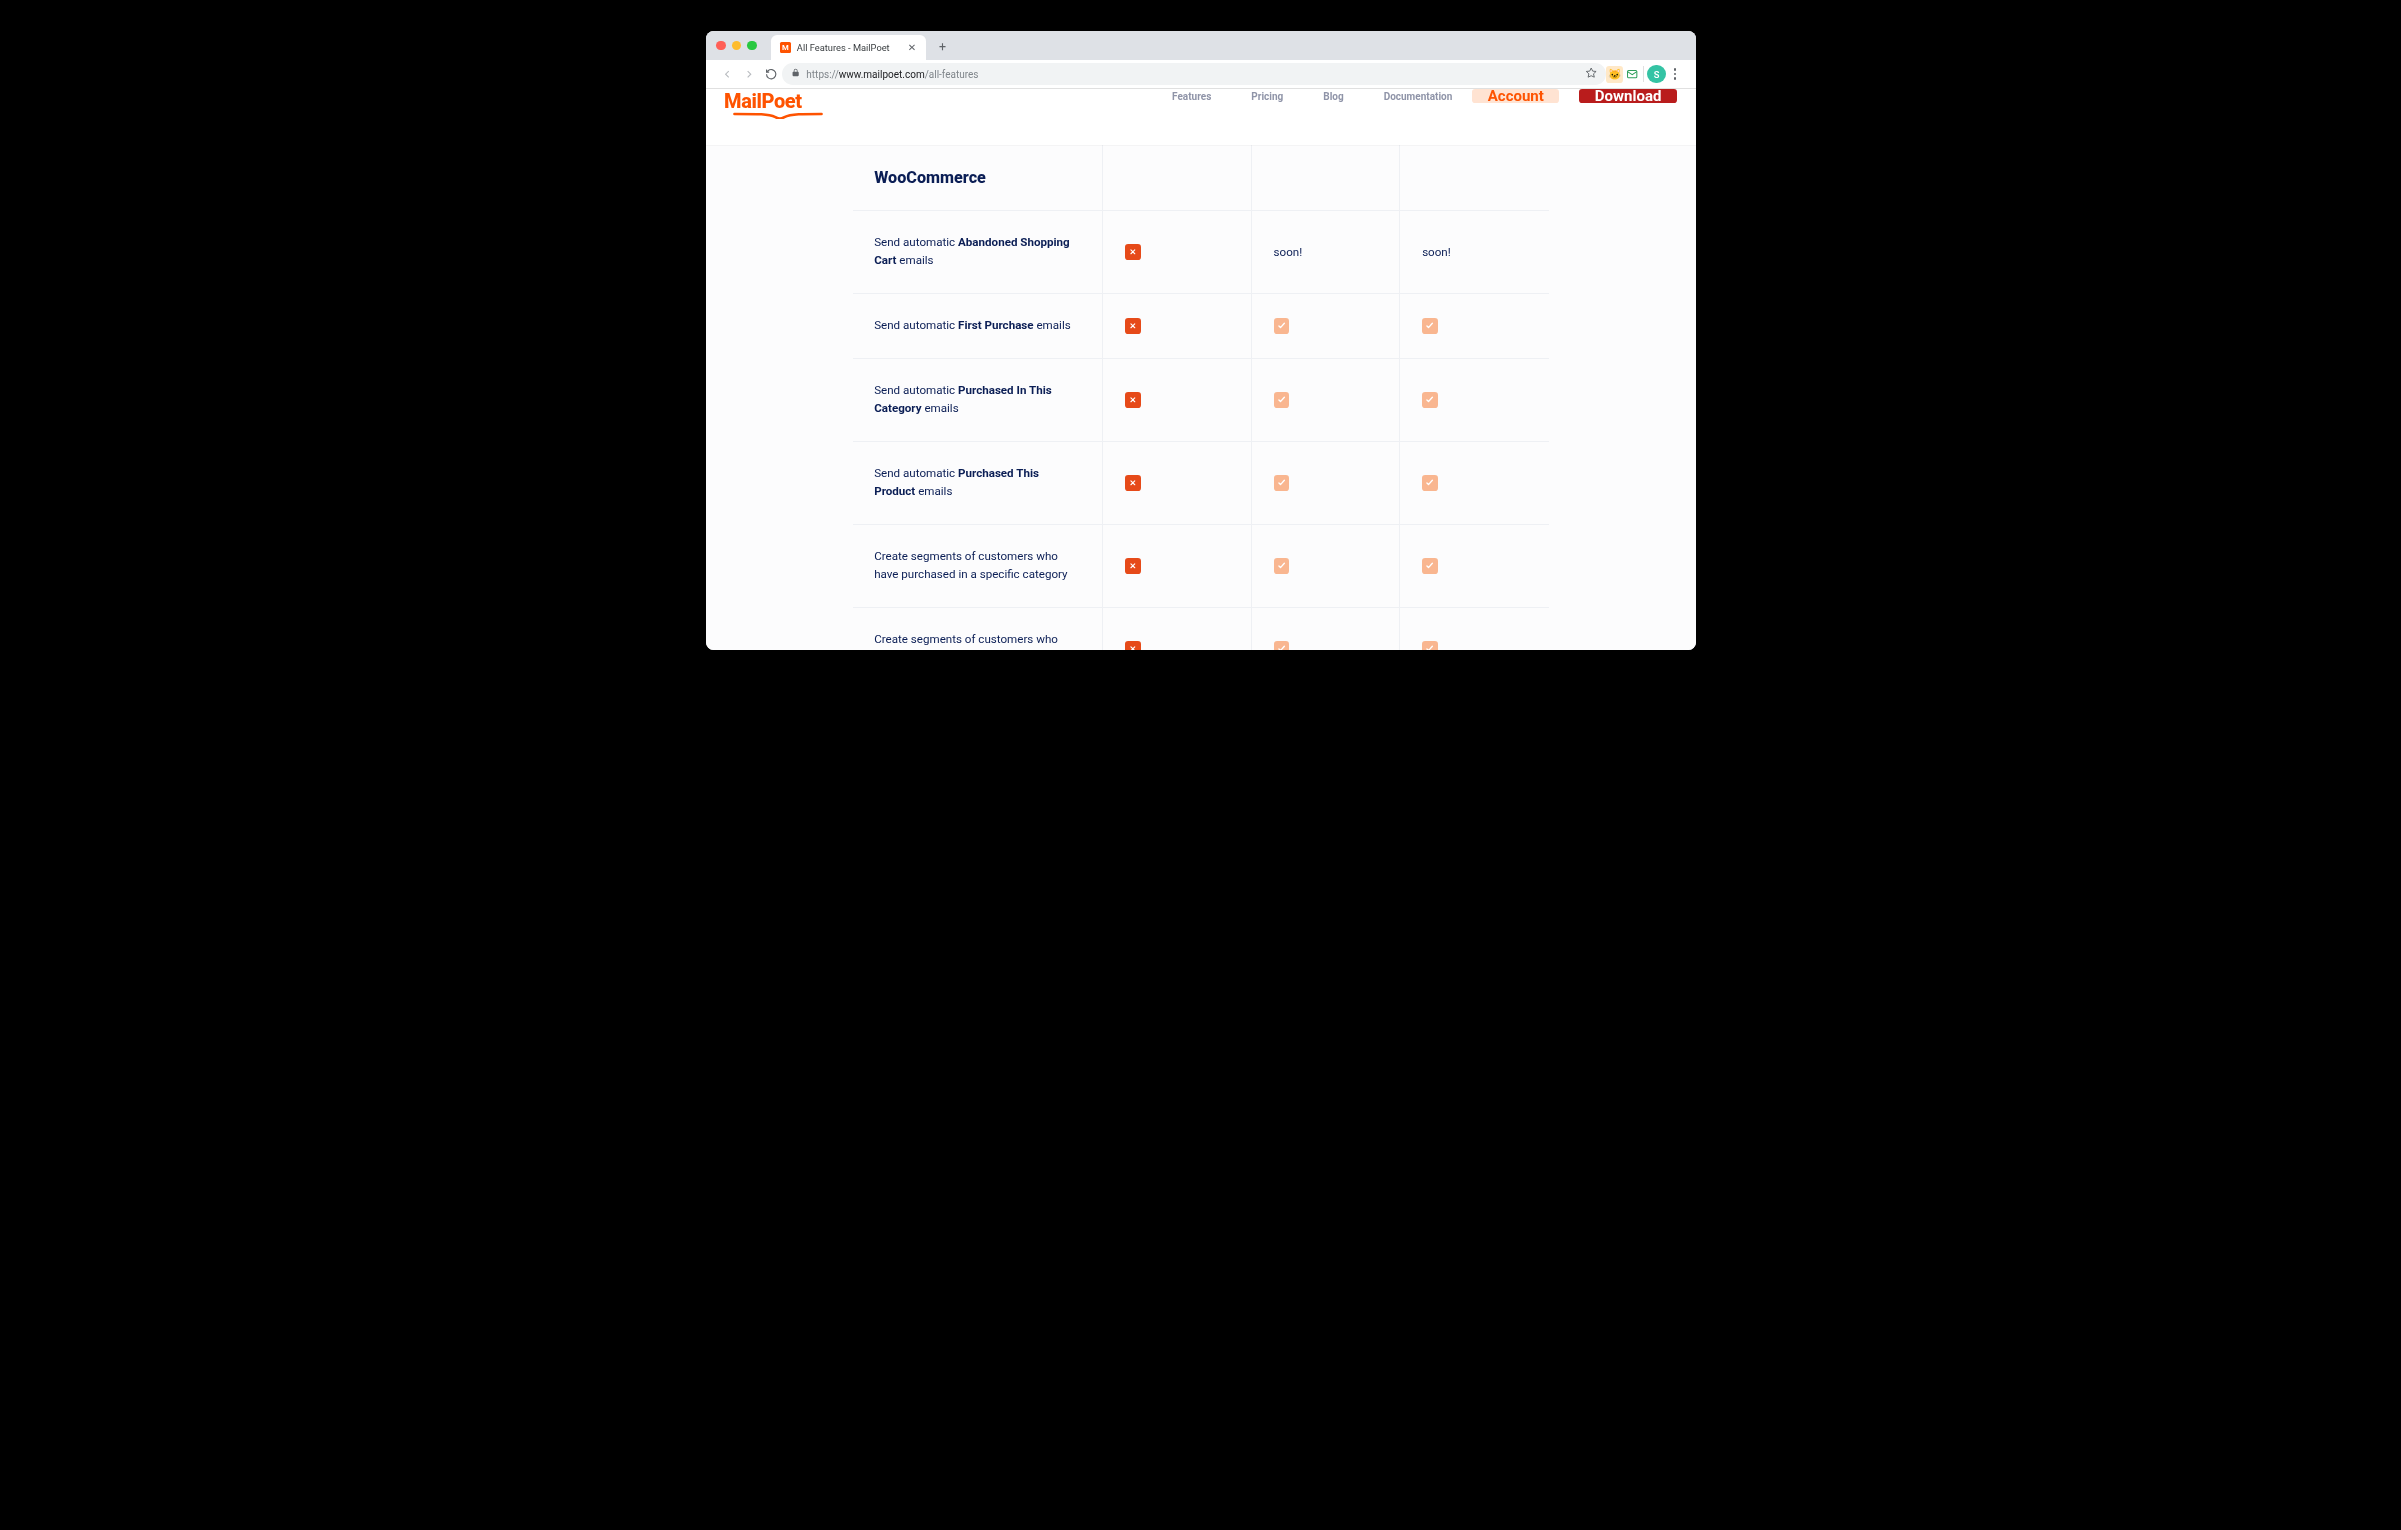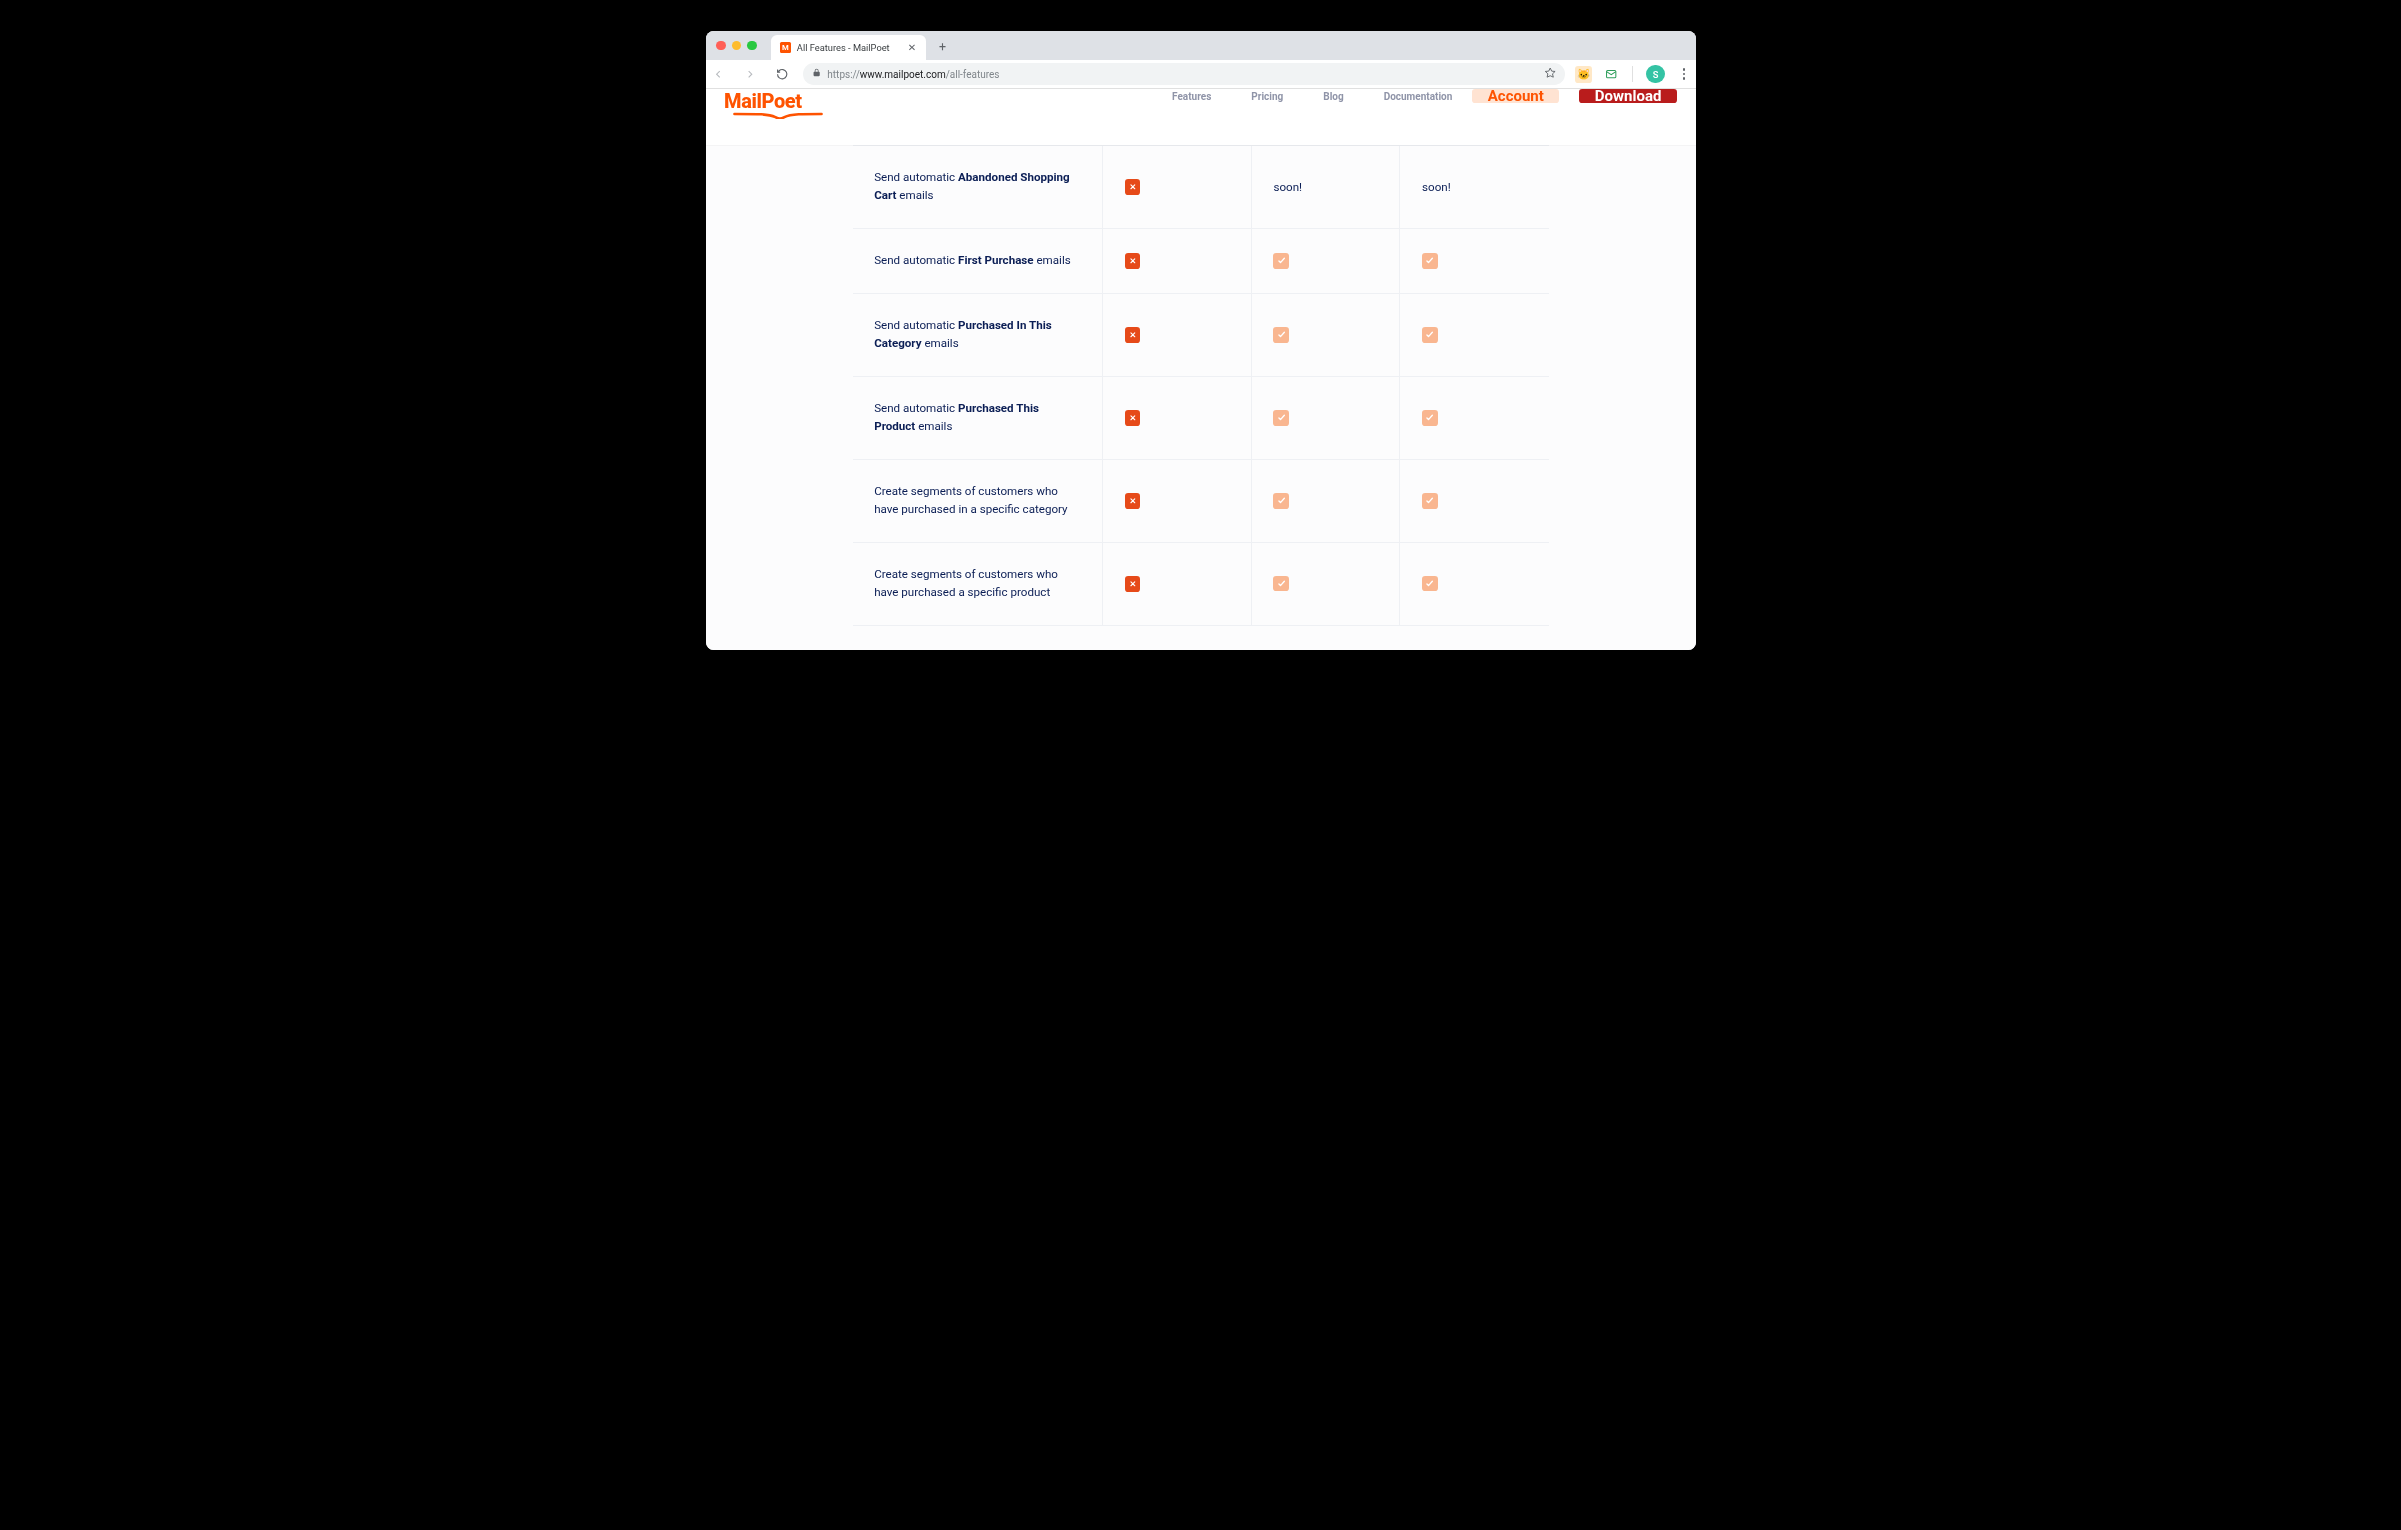--- a/index.html
+++ b/index.html
@@ -65,22 +65,22 @@
   }
   .tab .close { margin-left: auto; color:#5f6368; font-size:10px; }
   .new-tab { width: 21.7px; height: 21.7px; display:flex;align-items:center;justify-content:center;color:#5f6368;font-size:12.4px;margin-left:6.2px;margin-bottom:2.3px;border-radius:50%; }
   
   .addr-row {
     height: 29px;
     background: #fff;
     border-bottom: 0.8px solid #e0e0e0;
     display: flex;
     align-items: center;
-    padding: 0 2px;
-    gap: 10px;
+    padding: 0 11px;
+    gap: 0;
   }
   .nav-btn { width:21.7px;height:21.7px;display:flex;align-items:center;justify-content:center;color:#5f6368;border-radius:50%; }
   .nav-btn.disabled { color:#b9bcc0; }
   .addr-bar {
     flex: 1;
     height: 21.7px;
     background: #f1f3f4;
     border-radius: 10.8px;
     display: flex;
     align-items: center;
@@ -284,20 +284,28 @@
 
     <div class="page-body">
       <table class="feat-table">
         <colgroup>
             <col class="c1">
             <col class="cx">
             <col class="cx">
             <col class="cx">
           </colgroup>
         <tbody id="feat-tbody">
+            <tr class="section-head">
+              <td>
+                <div class="section-title">WooCommerce</div>
+              </td>
+              <td></td>
+              <td></td>
+              <td></td>
+            </tr>
             <tr>
               <td>
                 <div class="feat-label">Send automatic <b>Abandoned Shopping Cart</b> emails</div>
               </td>
               <td><span class="mark no">
                   <svg viewBox="0 0 24 24" fill="none" stroke="white" stroke-width="3.5" stroke-linecap="round">
                     <path d="M6 6l12 12M18 6L6 18"></path>
                   </svg>
                 </span></td>
               <td><span class="soon">soon!</span></td>

